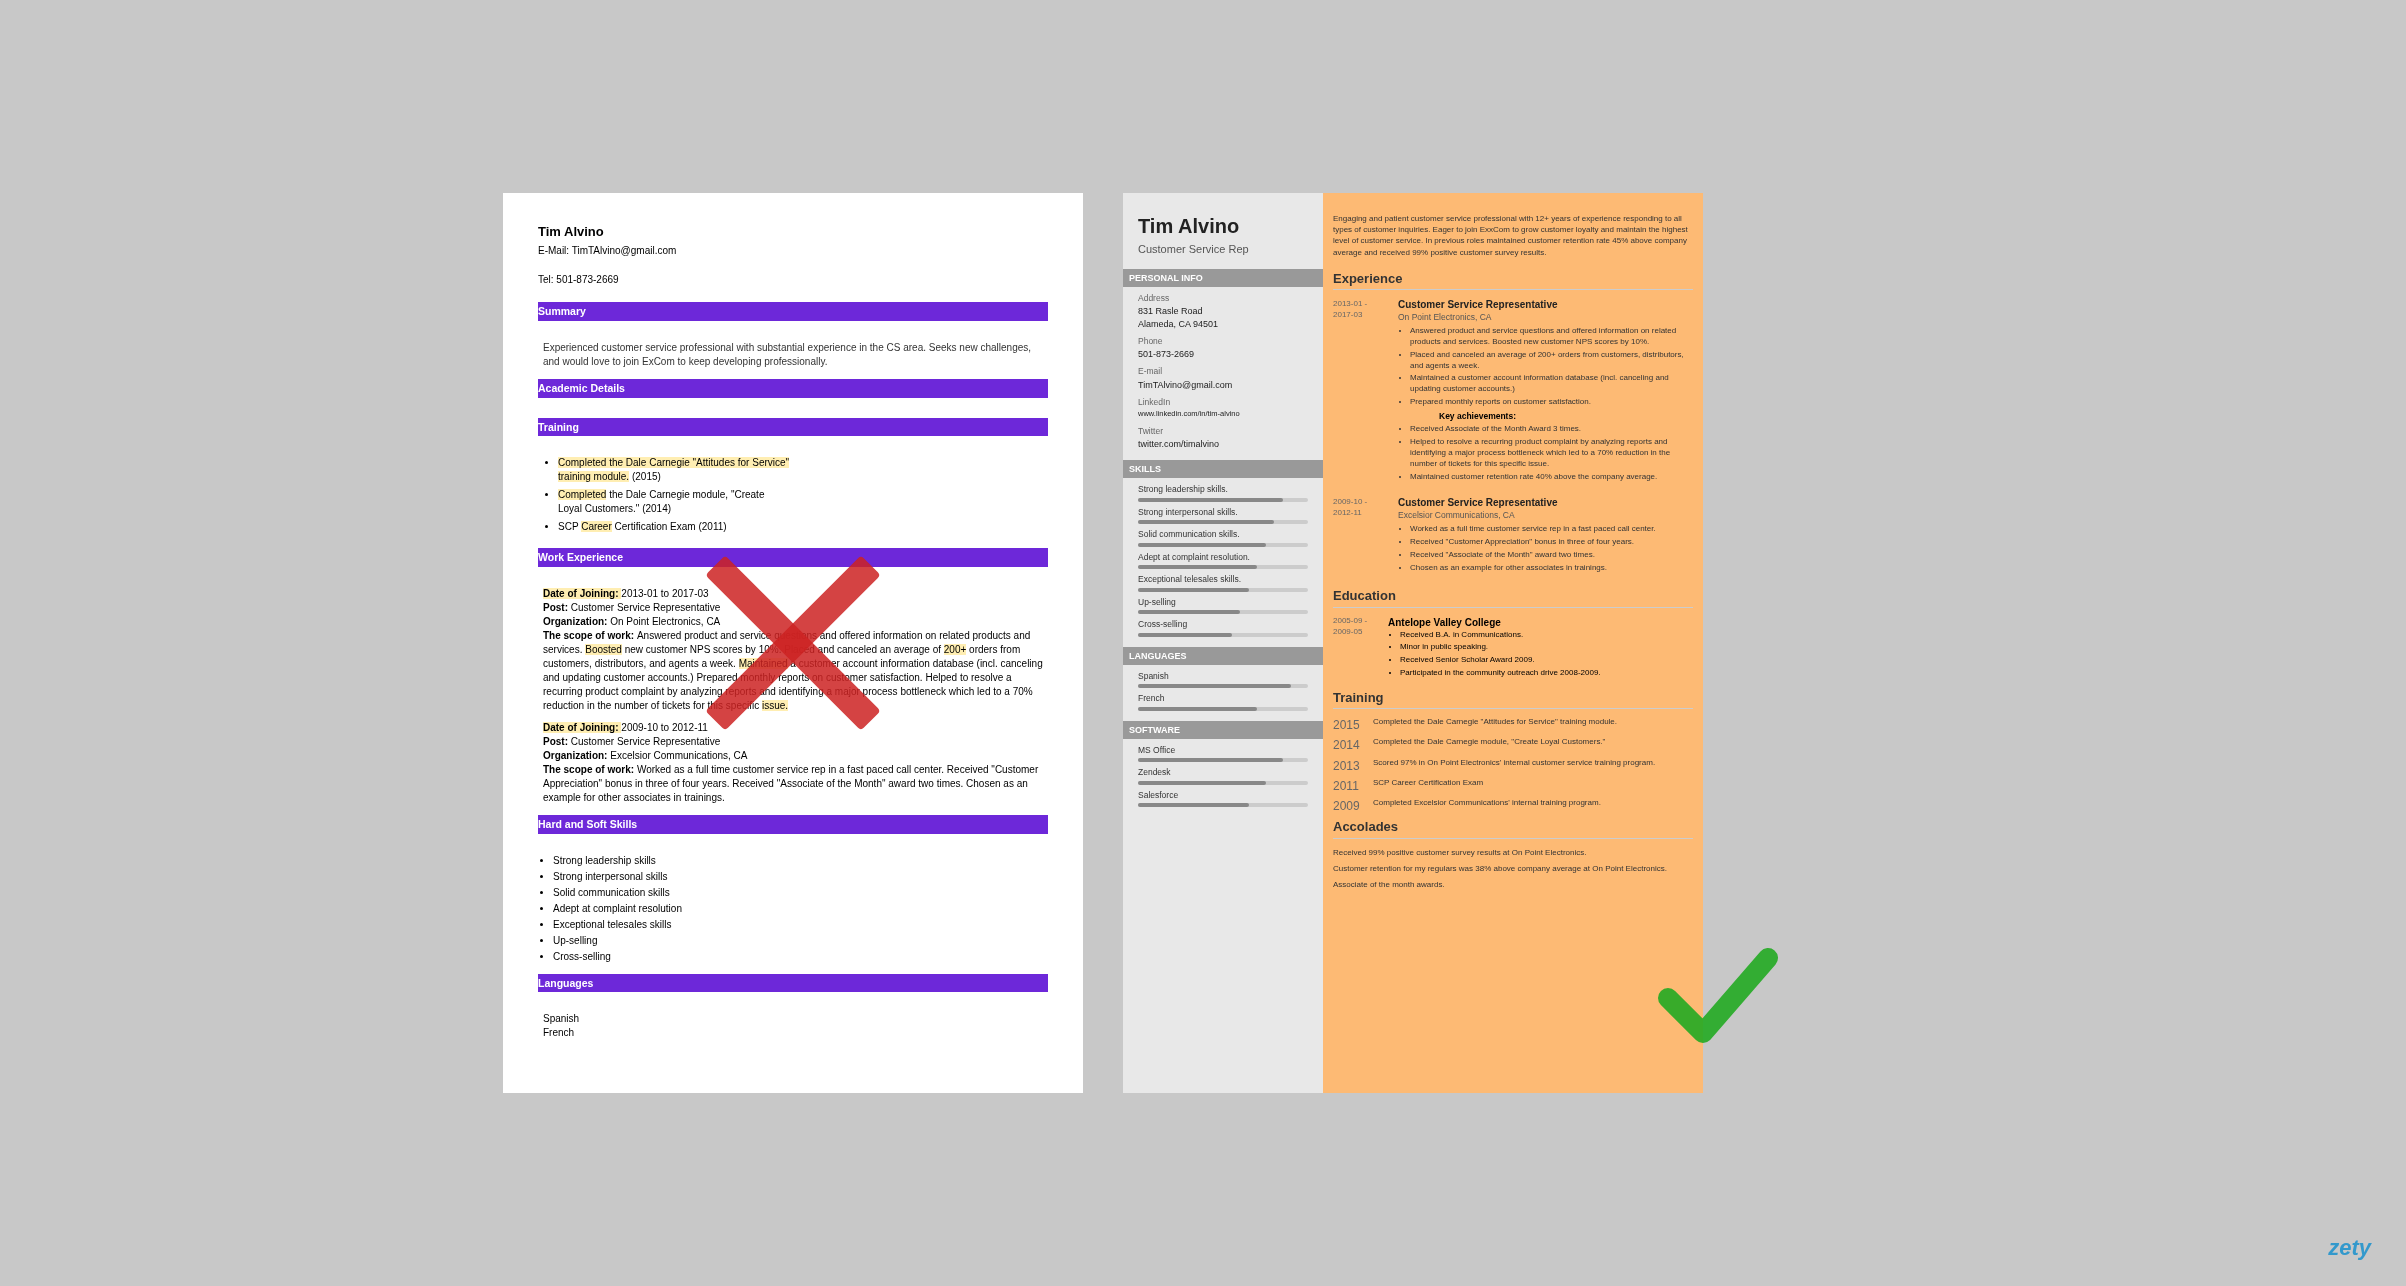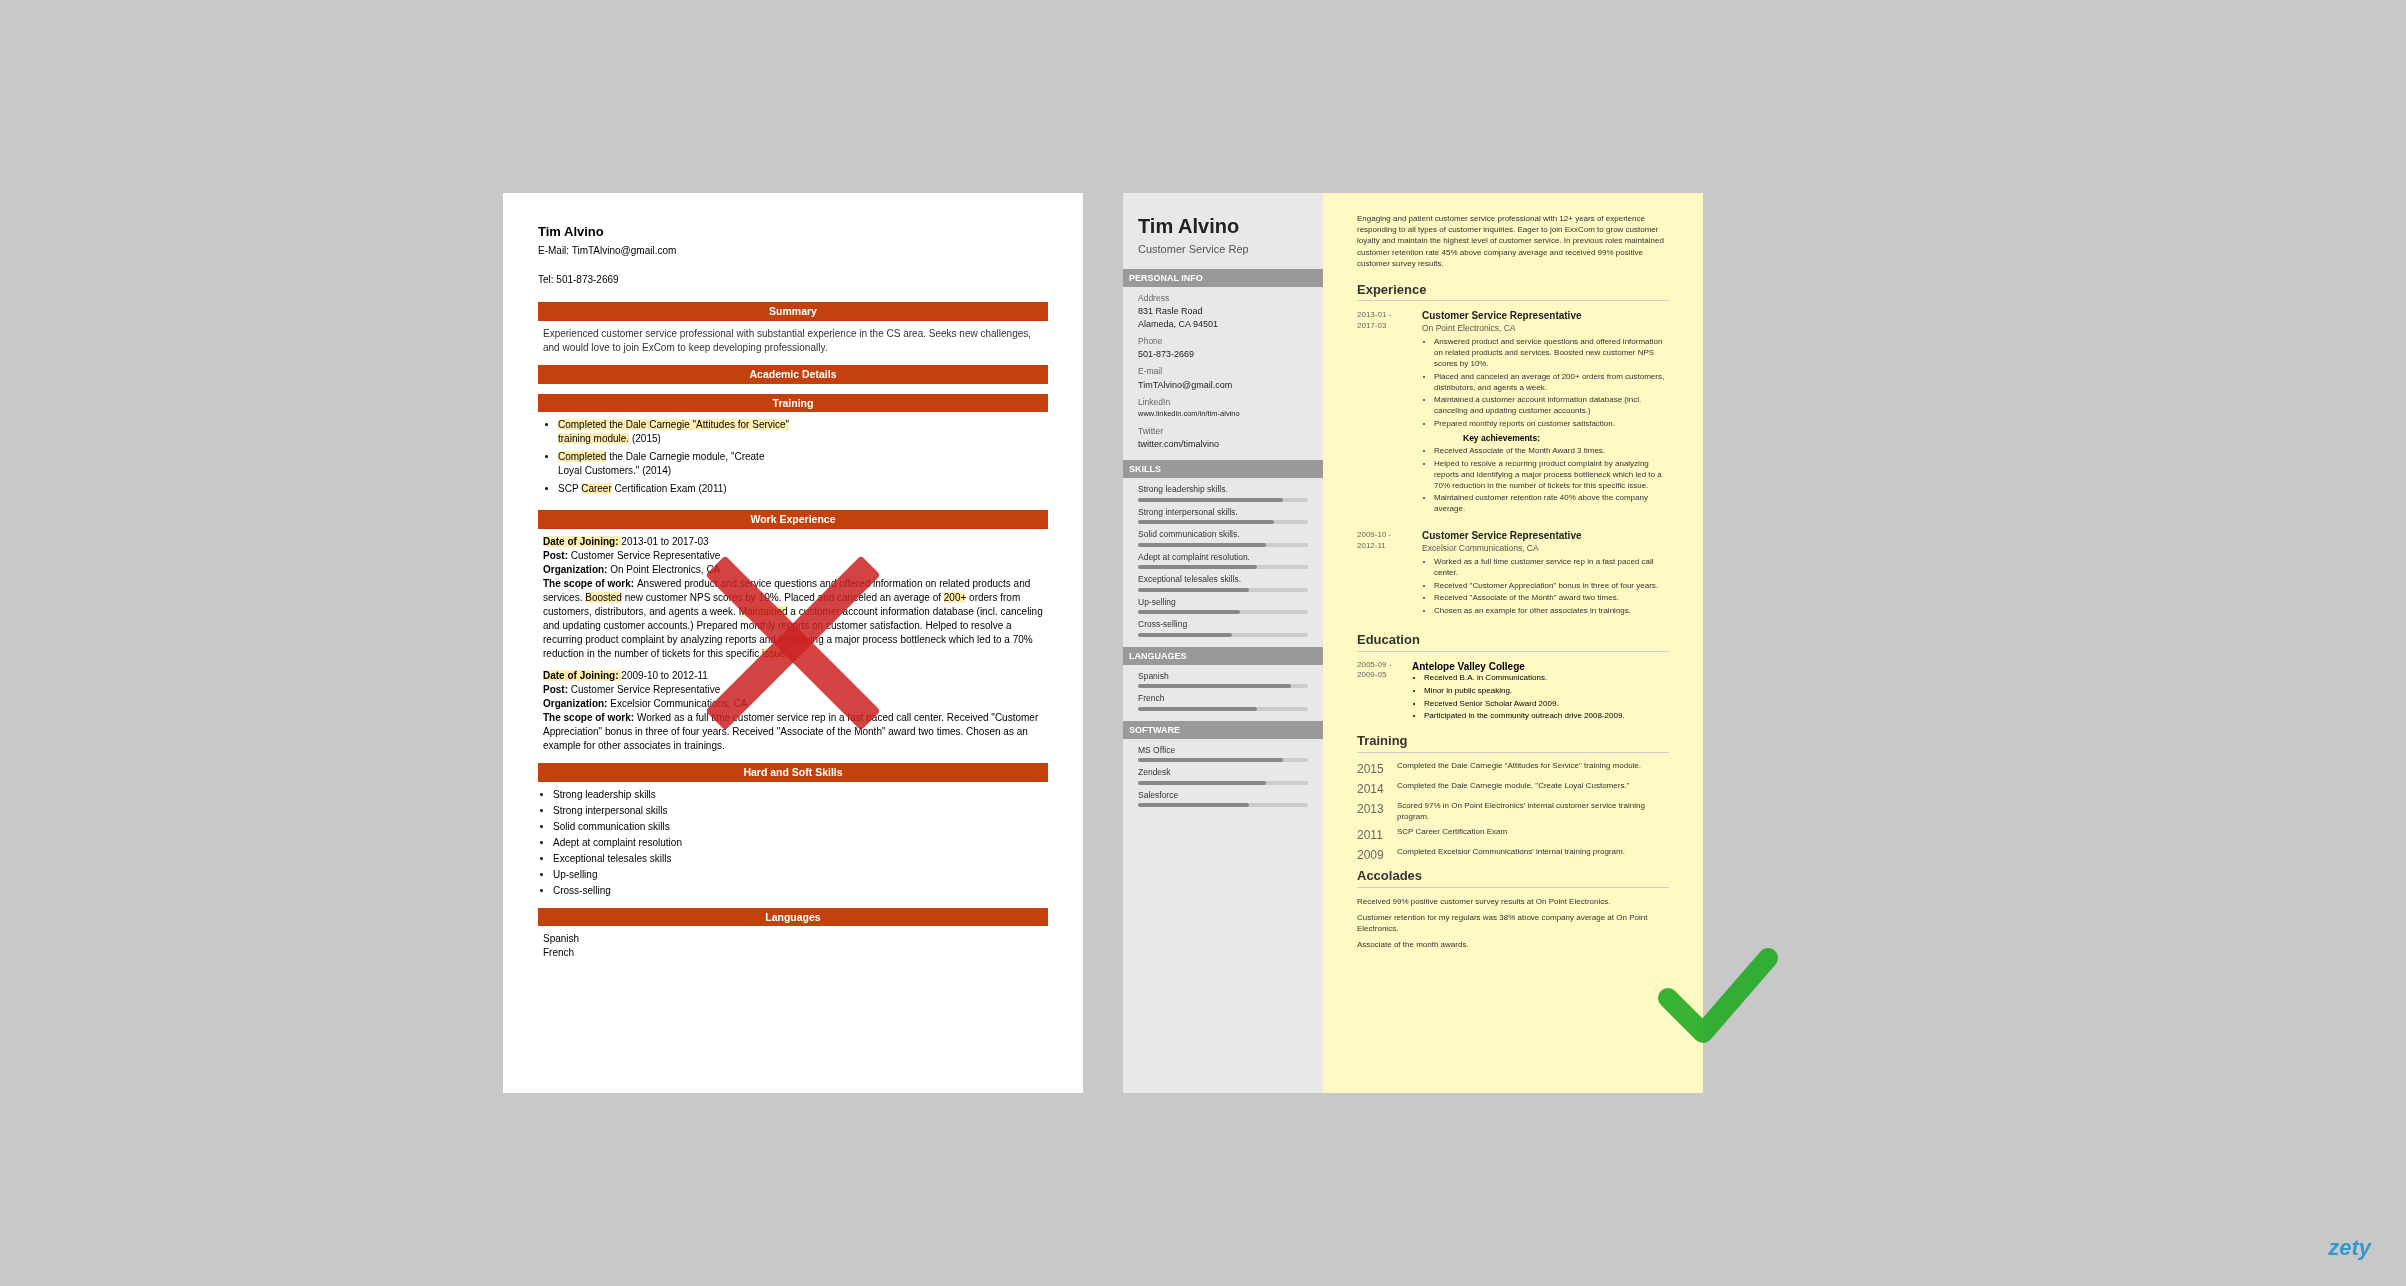--- a/index.html
+++ b/index.html
@@ -34,27 +34,26 @@
     .resume-bad .name {
       font-size: 13px;
       font-weight: bold;
       margin-bottom: 3px;
     }
     .resume-bad .contact {
       font-size: 10px;
       margin-bottom: 15px;
     }
     .resume-bad .section-header {
-      background: #c2410c;
+      background: #6d28d9;
       color: white;
-      text-align: center;
       padding: 2px 0;
       font-size: 10.5px;
       font-weight: bold;
-      margin: 10px 0 6px 0;
+      margin: 10px 0 20px 0;
     }
     .resume-bad .section-content {
       font-size: 10px;
       padding: 0 5px;
     }
     .resume-bad .academic-item {
       margin-bottom: 4px;
     }
     .resume-bad .training-grid {
       display: grid;
@@ -130,22 +129,22 @@
       display: flex;
     }
     .resume-good-sidebar {
       width: 200px;
       background: #e8e8e8;
       padding: 20px 15px;
       flex-shrink: 0;
     }
     .resume-good-main {
       flex: 1;
-      padding: 20px 34px;
-      background: #fef9c3;
+      padding: 20px 10px;
+      background: #fdba74;
     }
 
     
     .good-header-name {
       font-size: 20px;
       font-weight: bold;
       color: #222;
       margin-bottom: 2px;
     }
     .good-header-title {

